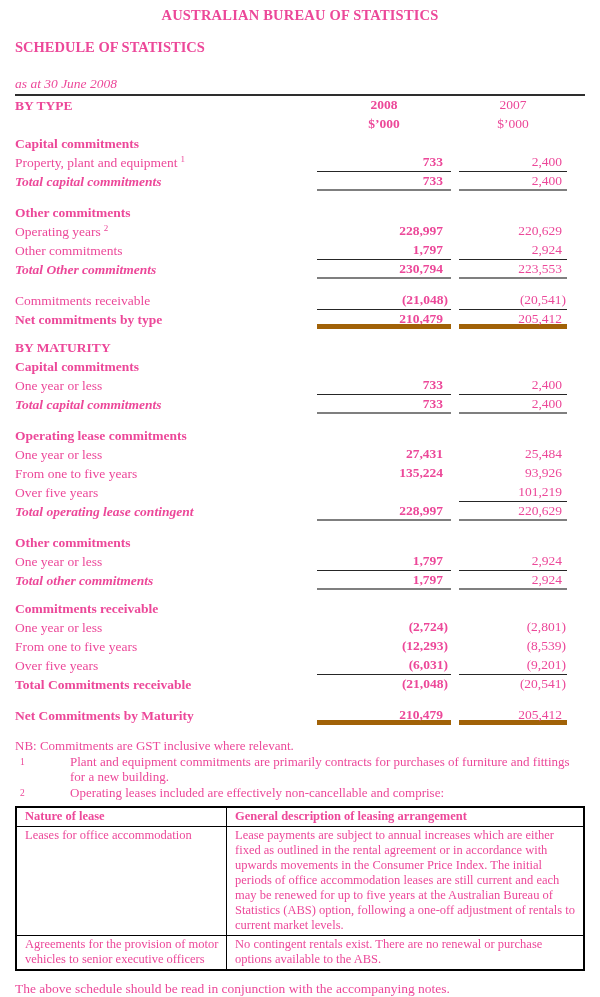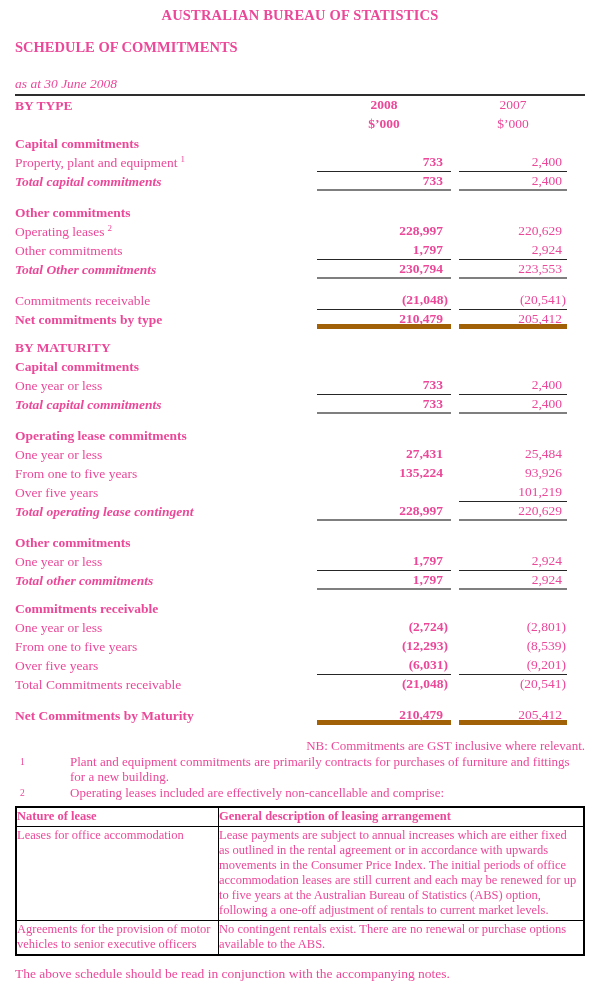--- a/index.html
+++ b/index.html
@@ -18,47 +18,47 @@
   .v2008 { width:134px; padding-right:8px; font-weight:bold; }
   .v2007 { width:108px; margin-left:8px; margin-right:18px; padding-right:5px; }
   .v2008.neg { padding-right:3px; }
   .v2007.neg { padding-right:1px; }
   .u1 { border-bottom:1px solid #262626; }
   .u2 { border-bottom:2px solid #7f7f7f; }
   .u3 { border-bottom:5px solid #a16207; }
 
   .row.section .lbl { font-weight:bold; }
   .row.total .lbl { font-weight:bold; font-style:italic; }
-  .row.totalbold .lbl { font-weight:normal; }
+  .row.totalbold .lbl { font-weight:bold; }
   .row.net .lbl { font-weight:bold; }
   .row.colhead .val { text-align:center; padding:0; }
 
   .spacer { height:12px; }
   .spacer.small { height:9px; }
 
   sup.fnref { font-size:9px; line-height:0; margin-left:3px; }
 
-  .nb { font-size:13px; line-height:15.5px; margin-top:13px;text-align:right; }
+  .nb { font-size:13px; line-height:15.5px; margin-top:13px; }
   .fn { display:flex; font-size:13px; line-height:15.5px; }
   .fn .marker { width:55px; box-sizing:border-box; padding-left:5px; font-size:9.5px; padding-top:1px; }
   .fn .txt { flex:1; }
 
   table.lease { width:570px; border-collapse:collapse; margin-top:5px; font-size:12.5px; line-height:15px; border:2px solid #000; }
-  table.lease th, table.lease td { border:1px solid #000; vertical-align:top; text-align:left; padding:1px 6px 2px 0; font-weight:normal; }
+  table.lease th, table.lease td { border:1px solid #000; vertical-align:top; text-align:left; padding:1px 6px 2px 8px; font-weight:normal; }
   table.lease th { font-weight:bold; }
   table.lease .c1 { width:195px; }
 
   .footer-note { font-size:13.5px; line-height:18px; margin-top:9px; }
 </style>
 </head>
 <body>
 
 <div class="page">
   <div class="doc-title">AUSTRALIAN BUREAU OF STATISTICS</div>
-  <div class="doc-heading">SCHEDULE OF COMMITMENTS</div>
+  <div class="doc-heading">SCHEDULE OF STATISTICS</div>
   <div class="doc-sub">as at 30 June 2008</div>
 
   <div class="row colhead">
     <span class="lbl" style="font-weight:bold">BY TYPE</span>
     <span class="val v2008">2008</span>
     <span class="val v2007">2007</span>
   </div>
   <div class="row colhead">
     <span class="lbl"></span>
     <span class="val v2008">$’000</span>
@@ -81,21 +81,21 @@
         <span class="val v2008 u2">733</span>
         <span class="val v2007 u2">2,400</span>
       </div>
       <div class="spacer"></div>
       <div class="row section">
         <span class="lbl"><span>Other commitments</span></span>
         <span class="val v2008 u0"></span>
         <span class="val v2007 u0"></span>
       </div>
       <div class="row item">
-        <span class="lbl"><span>Operating leases</span><sup class="fnref">2</sup></span>
+        <span class="lbl"><span>Operating years</span><sup class="fnref">2</sup></span>
         <span class="val v2008 u0">228,997</span>
         <span class="val v2007 u0">220,629</span>
       </div>
       <div class="row item">
         <span class="lbl"><span>Other commitments</span></span>
         <span class="val v2008 u1">1,797</span>
         <span class="val v2007 u1">2,924</span>
       </div>
       <div class="row total">
         <span class="lbl"><span>Total Other commitments</span></span>

